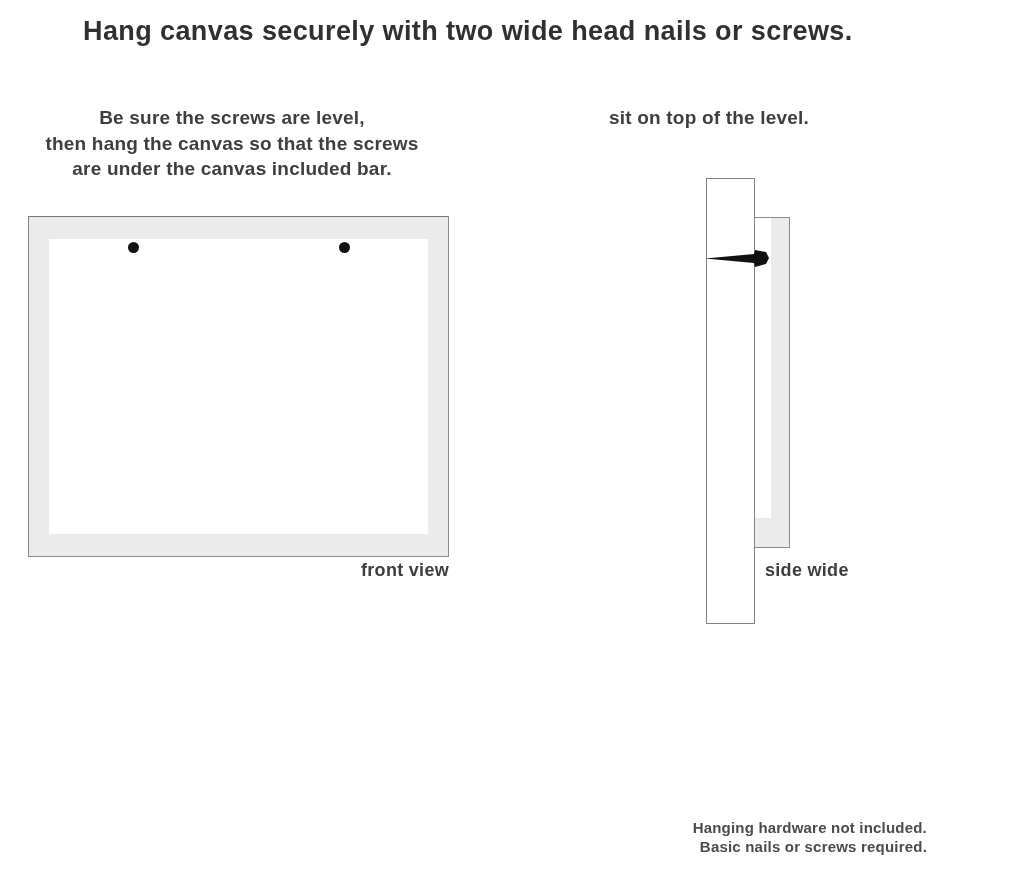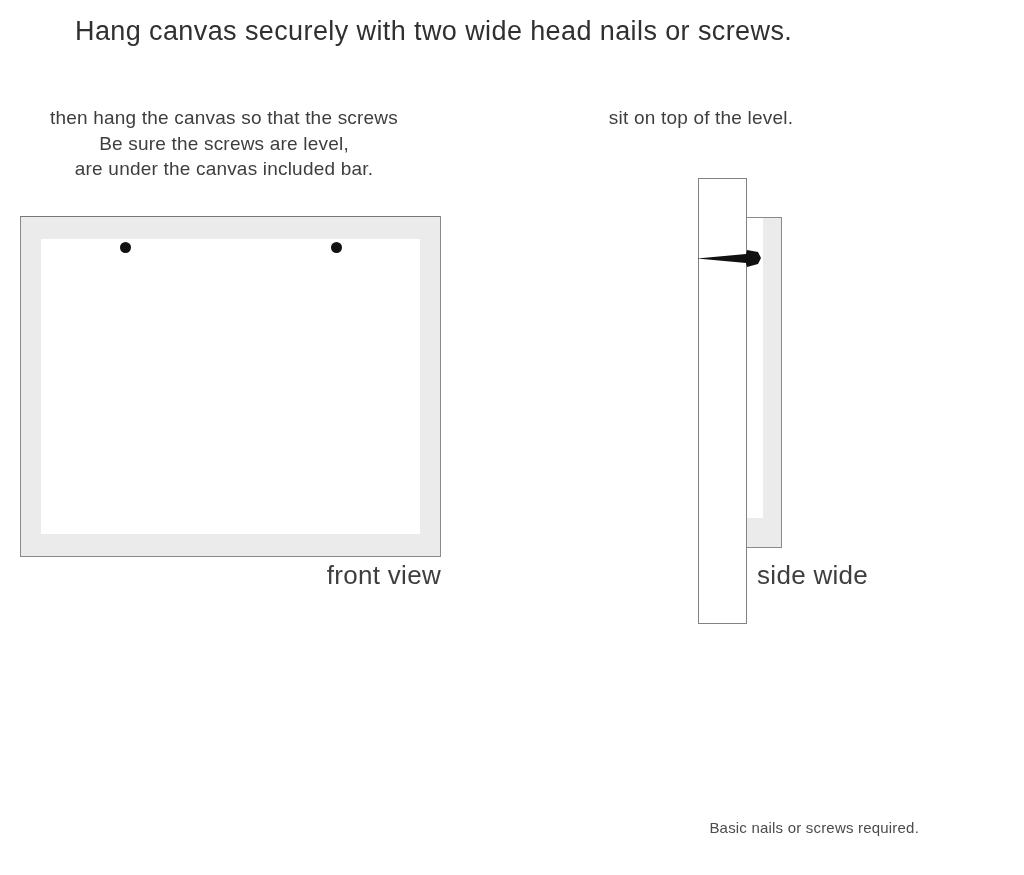--- a/index.html
+++ b/index.html
@@ -13,21 +13,21 @@
   }
   html,body{margin:0;padding:0;}
   body{
     width:1024px;height:875px;
     background:var(--background);
     font-family:"Liberation Sans","DejaVu Sans",sans-serif;
     color:var(--body-text-color);
     position:relative;
     overflow:hidden;
   }
-  .stage{position:absolute;left:0;top:0;width:936px;height:875px;}
+  .stage{position:absolute;left:8px;top:0;width:936px;height:875px;font-weight:bold;}
 
   .page-title{
     position:absolute;left:75px;top:16px;width:900px;
     font-size:27px;letter-spacing:0.4px;
     color:var(--title-color);
     white-space:nowrap;
   }
 
   .instruction{
     position:absolute;
@@ -51,21 +51,21 @@
   }
   .screw-dot{
     position:absolute;top:25px;width:11px;height:11px;border-radius:50%;
     background:var(--nail-color);
   }
   .screw-dot.left{left:99px;}
   .screw-dot.right{left:310px;}
 
   .view-label{
     position:absolute;
-    font-size:26px;letter-spacing:0.3px;
+    font-size:18px;letter-spacing:0.3px;
     color:var(--body-text-color);
     white-space:nowrap;
   }
   .view-label-front{left:20px;top:560px;width:421px;text-align:right;}
   .view-label-side{left:757px;top:560px;}
 
   
   .side-canvas{
     position:absolute;left:746px;top:217px;width:34px;height:329px;
     background:var(--diagram-fill);
@@ -95,22 +95,22 @@
   }
 </style>
 </head>
 <body>
 
 <div class="stage">
 
   <div class="page-title">Hang canvas securely with two wide head nails or screws.</div>
 
   <div class="instruction instruction-front">
+    <div>Be sure the screws are level,</div>
     <div>then hang the canvas so that the screws</div>
-    <div>Be sure the screws are level,</div>
     <div>are under the canvas included bar.</div>
   </div>
 
   <div class="instruction instruction-side">
     <div>sit on top of the level.</div>
   </div>
 
   <div class="front-canvas">
     <div class="front-canvas-inner"></div>
     <div class="screw-dot left"></div>
@@ -121,16 +121,17 @@
   <div class="side-canvas">
     <div class="side-canvas-inner"></div>
   </div>
   <div class="side-stretcher-bar"></div>
   <svg class="nail-svg" viewBox="0 0 75 28" aria-hidden="true">
     <polygon points="5,14.5 54,10 55,6 66,8 69,14 66,20 55,23 54,19" fill="var(--nail-color)"></polygon>
   </svg>
   <div class="view-label view-label-side">side wide</div>
 
   <div class="footnote">
+    <div>Hanging hardware not included.</div>
     <div>Basic nails or screws required.</div>
   </div>
 
 </div>
 
 </body></html>

